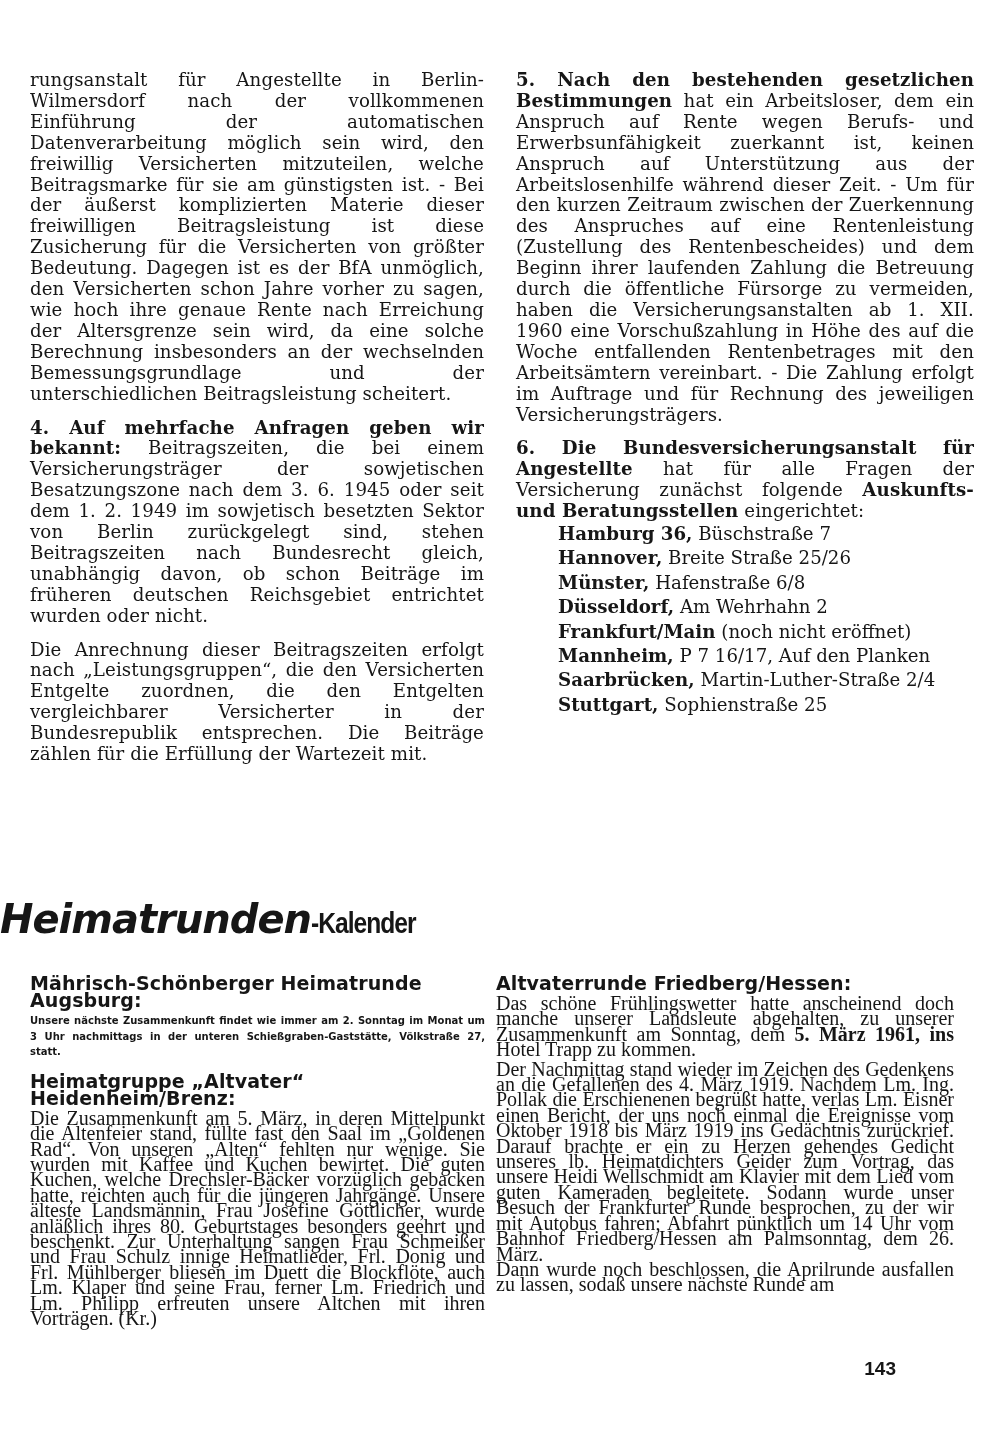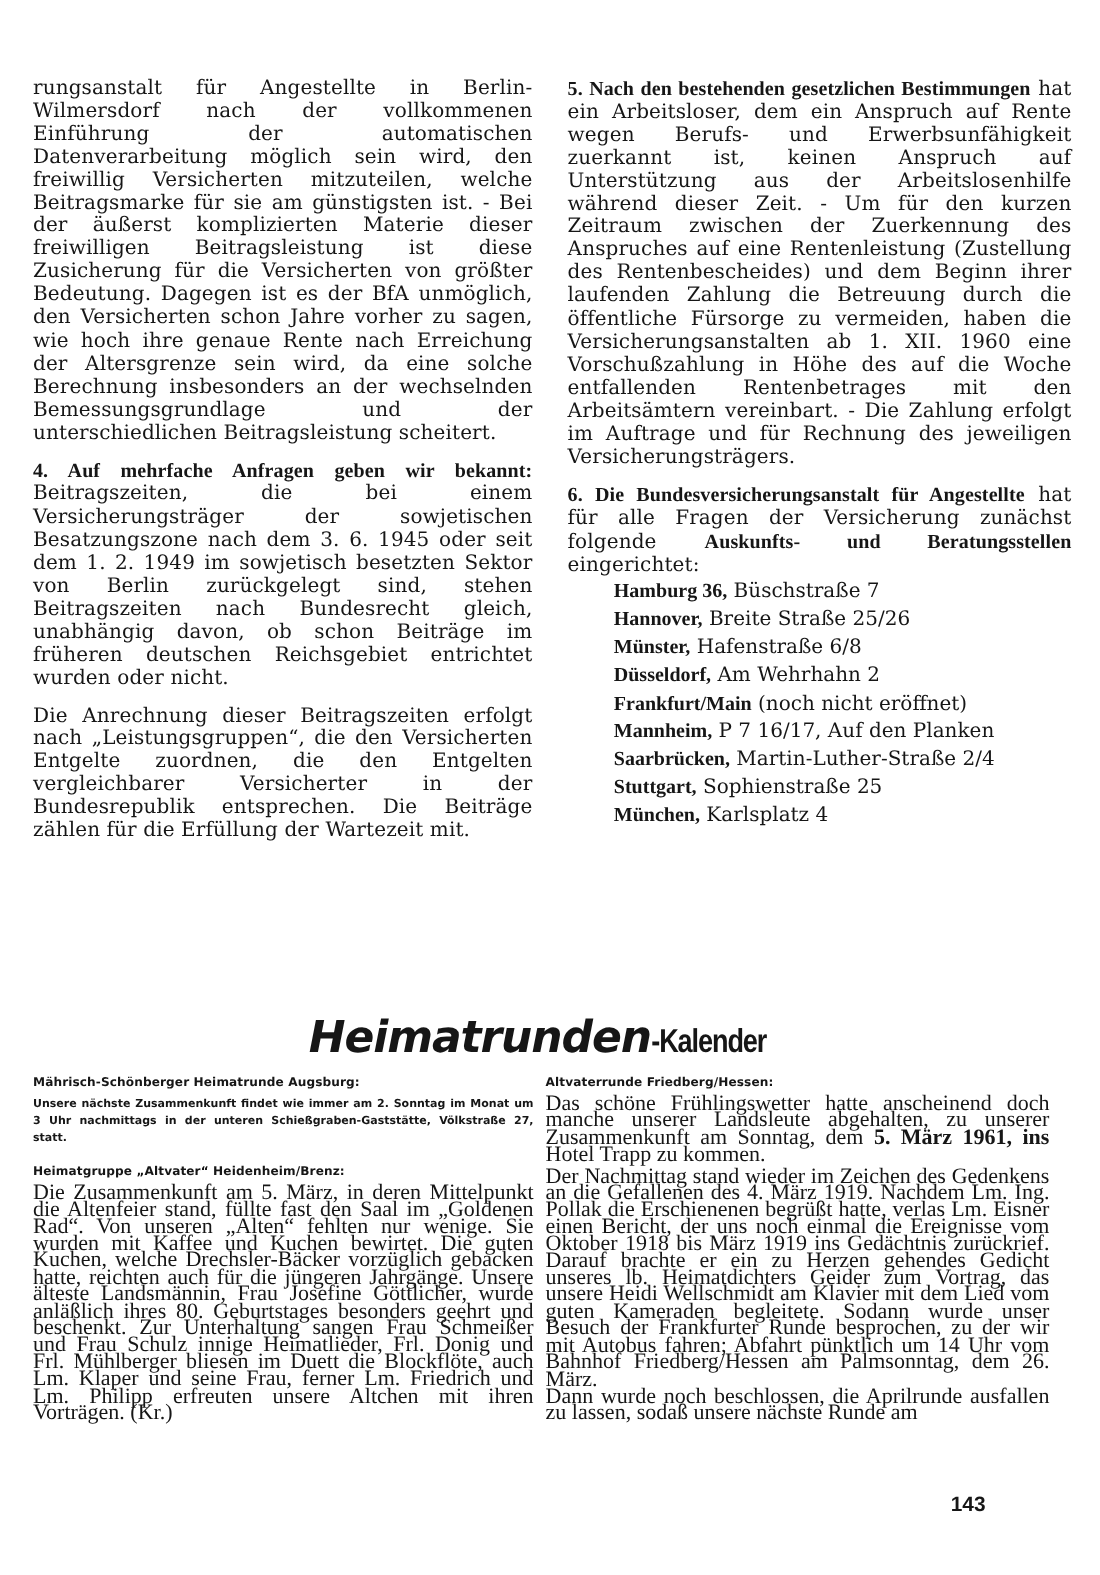--- a/index.html
+++ b/index.html
@@ -12,48 +12,48 @@
 
   
   .col { position: absolute; top: 70px; width: 454px; }
   .col-left  { left: 30px; }
   .col-right { left: 516px; width: 458px; }
   .upper p {
     margin: 0; font-size: 18.2px; line-height: 20.9px;
     text-align: justify; letter-spacing: 0.1px;
   }
   .upper p + p { margin-top: 13px; }
-  .upper b { font-weight: bold; font-family: Liberation Serif, serif; }
+  .upper b { font-weight: bold; }
 
   .offices { margin-top: 0; padding-left: 42px; }
   .office { font-size: 18.2px; line-height: 24.4px; white-space: nowrap; }
   .office b { font-weight: bold; }
 
   
   .kal-heading {
-    position: absolute; top: 920px; left: 0; width: 1000px; text-align: center;
+    position: absolute; top: 896px; left: 0; width: 1000px; 
     white-space: nowrap;
   }
   .kal-script {
     font-family: "DejaVu Sans", "Liberation Sans", sans-serif;
     font-weight: bold; font-style: italic; font-size: 40px; letter-spacing: -1px;
   }
   .kal-plain {
     font-family: "Liberation Sans", "DejaVu Sans", sans-serif;
     font-weight: bold; font-size: 30px; letter-spacing: -1.2px;
     display: inline-block; transform: scaleX(0.82); transform-origin: left center;
   }
 
   
   .lcol { position: absolute; top: 975px; width: 458px; }
   .lcol-left  { left: 30px; width: 455px; }
   .lcol-right { left: 496px; width: 458px; }
   .lower h3 {
     margin: 0 0 4px 0; font-family: "DejaVu Sans", "Liberation Sans", sans-serif;
-    font-weight: bold; font-size: 11px; line-height: 17px; letter-spacing: 0.1px;
+    font-weight: bold; font-size: 19px; line-height: 17px; letter-spacing: 0.1px;
   }
   .lower p.sans {
     margin: 0; font-family: "DejaVu Sans", "Liberation Sans", sans-serif;
     font-weight: bold; font-size: 10px; line-height: 15.6px; text-align: justify;
   }
   .lower p.serif {
     margin: 0; font-size: 20px; line-height: 15.4px; text-align: justify;
     font-family: "Liberation Serif", "DejaVu Serif", serif;
     transform-origin: left top;
   }
@@ -82,21 +82,20 @@
     <p><b>6. Die Bundesversicherungsanstalt für Angestellte</b><span> hat für alle Fragen der Versicherung zunächst folgende </span><b>Auskunfts- und Beratungsstellen</b><span> eingerichtet:</span></p>
     <div class="offices">
       <div class="office"><b>Hamburg 36,</b><span> Büschstraße 7</span></div>
       <div class="office"><b>Hannover,</b><span> Breite Straße 25/26</span></div>
       <div class="office"><b>Münster,</b><span> Hafenstraße 6/8</span></div>
       <div class="office"><b>Düsseldorf,</b><span> Am Wehrhahn 2</span></div>
       <div class="office"><b>Frankfurt/Main</b><span> (noch nicht eröffnet)</span></div>
       <div class="office"><b>Mannheim,</b><span> P 7 16/17, Auf den Planken</span></div>
       <div class="office"><b>Saarbrücken,</b><span> Martin-Luther-Straße 2/4</span></div>
       <div class="office"><b>Stuttgart,</b><span> Sophienstraße 25</span></div>
-      <div class="office"><b>München,</b><span> Karlsplatz 4</span></div>
     </div>
   </div>
 
   <div class="kal-heading">
     <span class="kal-script">Heimatrunden</span><span class="kal-plain">-Kalender</span>
   </div>
 
   <div class="lcol lcol-left lower">
     <h3>Mährisch-Schönberger Heimatrunde Augsburg:</h3>
     <p class="sans">Unsere nächste Zusammenkunft findet wie immer am 2. Sonntag im Monat um 3 Uhr nachmittags in der unteren Schießgraben-Gaststätte, Völkstraße 27, statt.</p>

